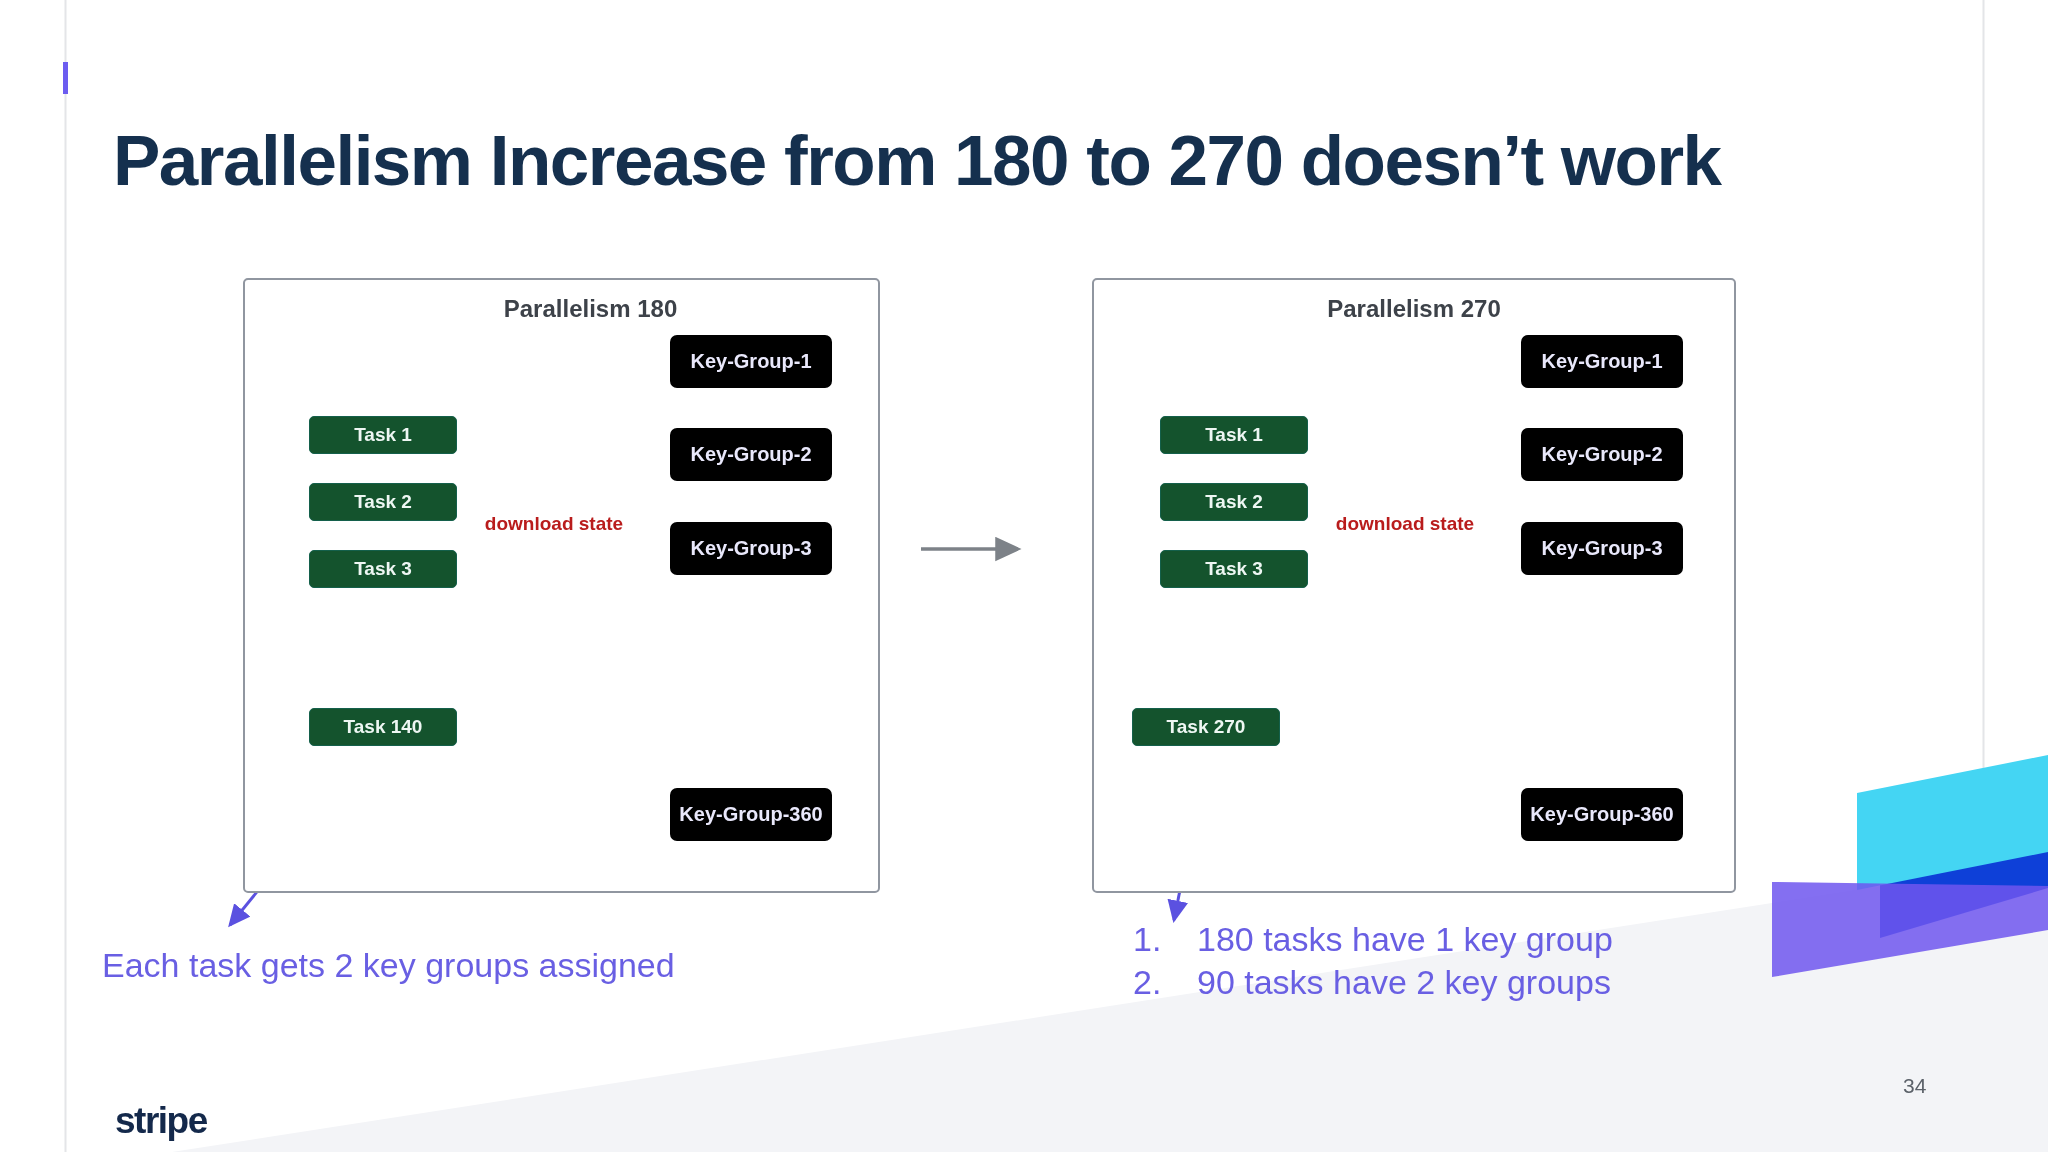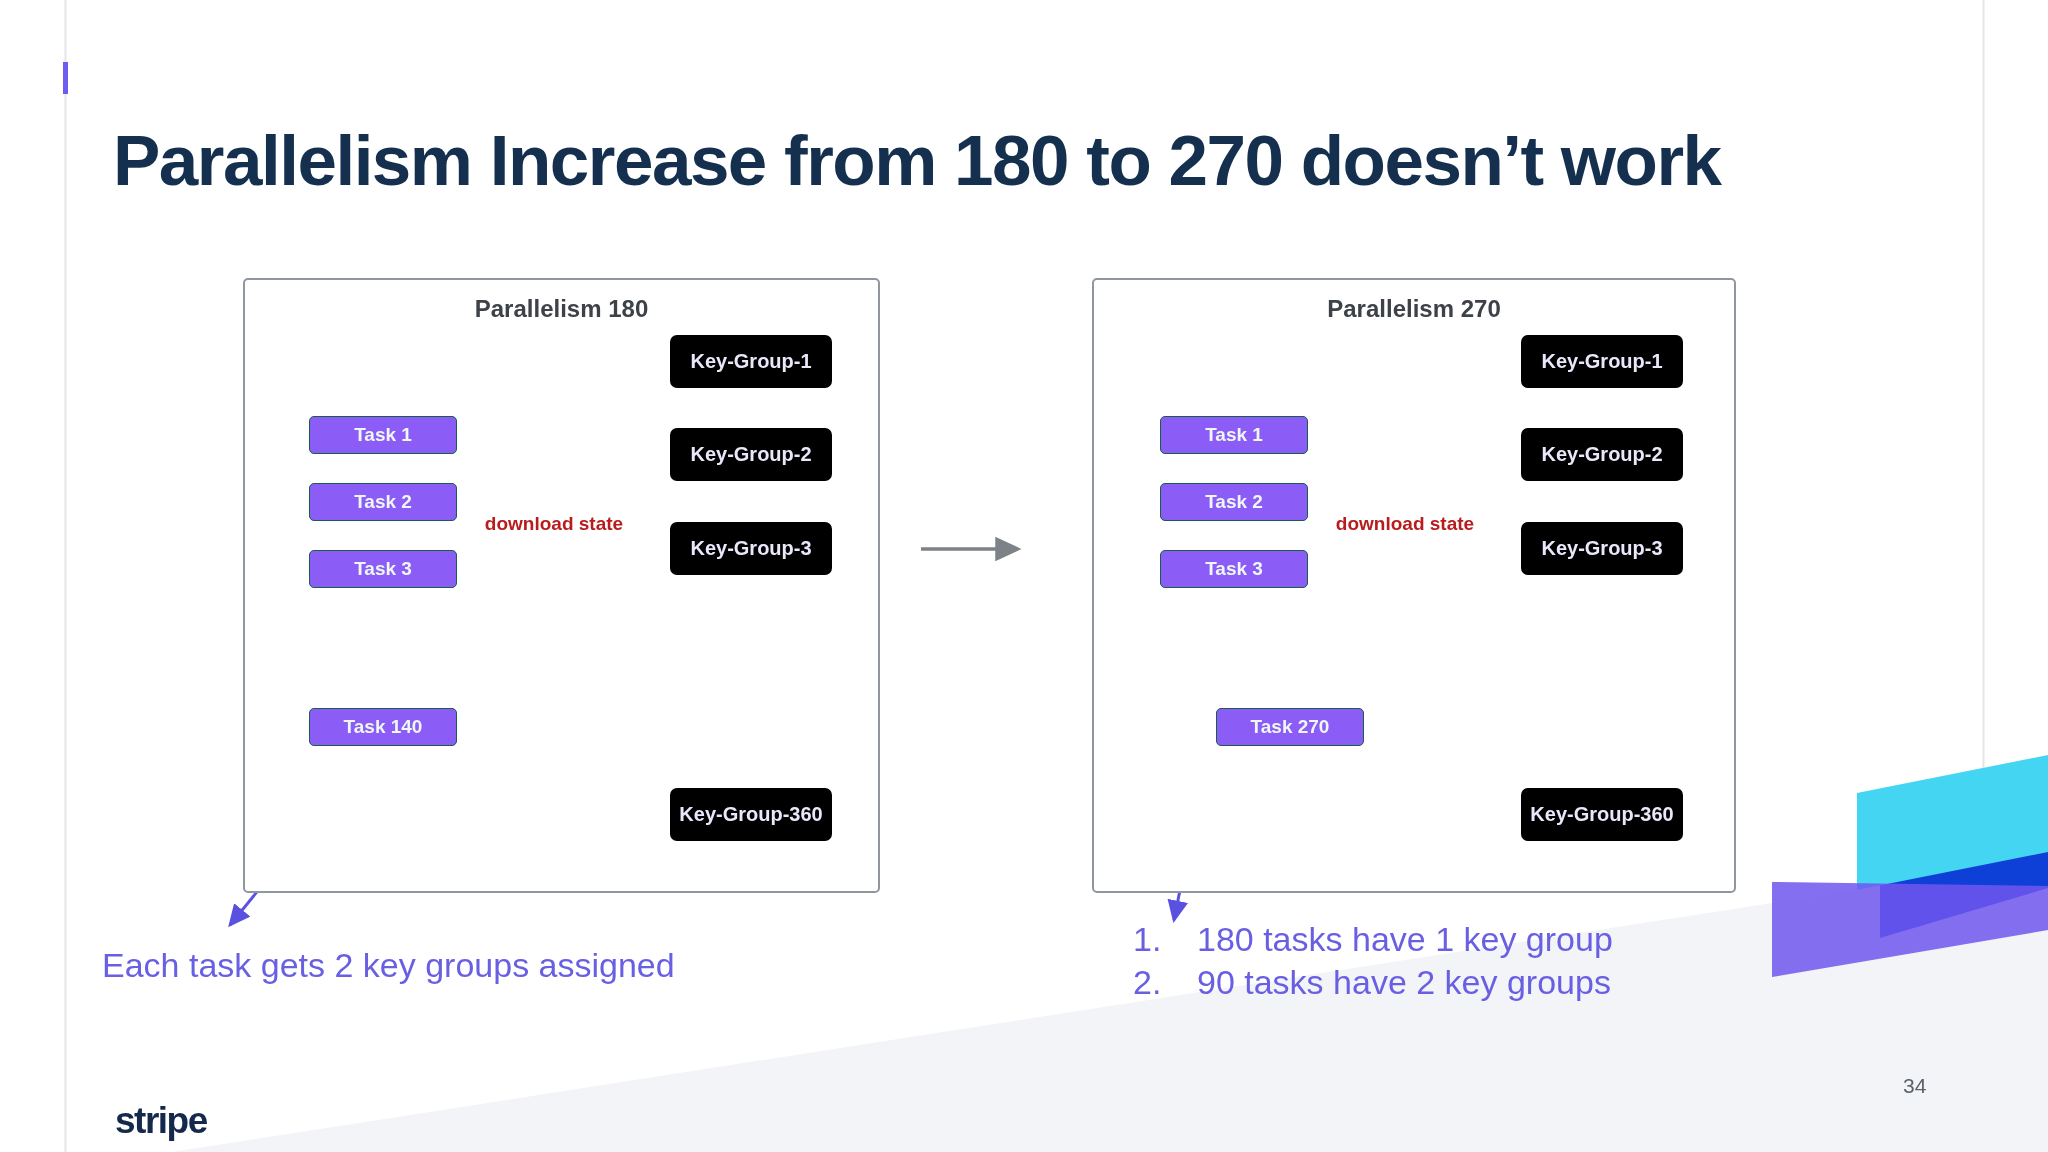--- a/index.html
+++ b/index.html
@@ -15,25 +15,25 @@
   .panel-box{
     position:absolute;top:278px;height:615px;z-index:2;
     background:#ffffff;border:2px solid #9096a0;border-radius:5px;box-sizing:border-box;
   }
   .panel-left{left:243px;width:637px;}
   .panel-right{left:1092px;width:644px;}
   .panel-header{
     position:absolute;top:295px;z-index:5;text-align:center;
     font-size:24px;font-weight:bold;color:#3d4249;
   }
-  .panel-header.ph-left{left:243px;width:637px;}
+  .panel-header.ph-left{left:243px;width:637px;padding-left:29px;}
   .panel-header.ph-right{left:1092px;width:644px;}
   .task-box{
     position:absolute;width:148px;height:38px;z-index:5;
-    background:#8b5cf6;border:1px solid #14604b;border-radius:5px;box-sizing:border-box;
+    background:#14532d;border:1px solid #14604b;border-radius:5px;box-sizing:border-box;
     color:#eef7f3;font-size:19px;font-weight:bold;text-align:center;line-height:36px;
   }
   .kg-box{
     position:absolute;width:162px;height:53px;z-index:5;
     background:#000000;border-radius:7px;
     color:#e9e8fb;font-size:20px;font-weight:bold;text-align:center;line-height:53px;
   }
   .ds-label{
     position:absolute;width:200px;z-index:5;text-align:center;
     font-size:19px;font-weight:bold;color:#b91c1c;
@@ -105,21 +105,21 @@
   <div class="kg-box" style="left:670px;top:335px;">Key-Group-1</div>
   <div class="kg-box" style="left:670px;top:428px;">Key-Group-2</div>
   <div class="kg-box" style="left:670px;top:522px;">Key-Group-3</div>
   <div class="kg-box" style="left:670px;top:788px;">Key-Group-360</div>
 
   <div class="ds-label" style="left:454px;top:513px;">download state</div>
 
   <div class="task-box" style="left:1160px;top:416px;">Task 1</div>
   <div class="task-box" style="left:1160px;top:483px;">Task 2</div>
   <div class="task-box" style="left:1160px;top:550px;">Task 3</div>
-  <div class="task-box" style="left:1216px;top:708px;">Task 270</div>
+  <div class="task-box" style="left:1132px;top:708px;">Task 270</div>
 
   <div class="kg-box" style="left:1521px;top:335px;">Key-Group-1</div>
   <div class="kg-box" style="left:1521px;top:428px;">Key-Group-2</div>
   <div class="kg-box" style="left:1521px;top:522px;">Key-Group-3</div>
   <div class="kg-box" style="left:1521px;top:788px;">Key-Group-360</div>
 
   <div class="ds-label" style="left:1305px;top:513px;">download state</div>
 
   <div class="annot" style="left:102px;top:946px;">Each task gets 2 key groups assigned</div>
 

